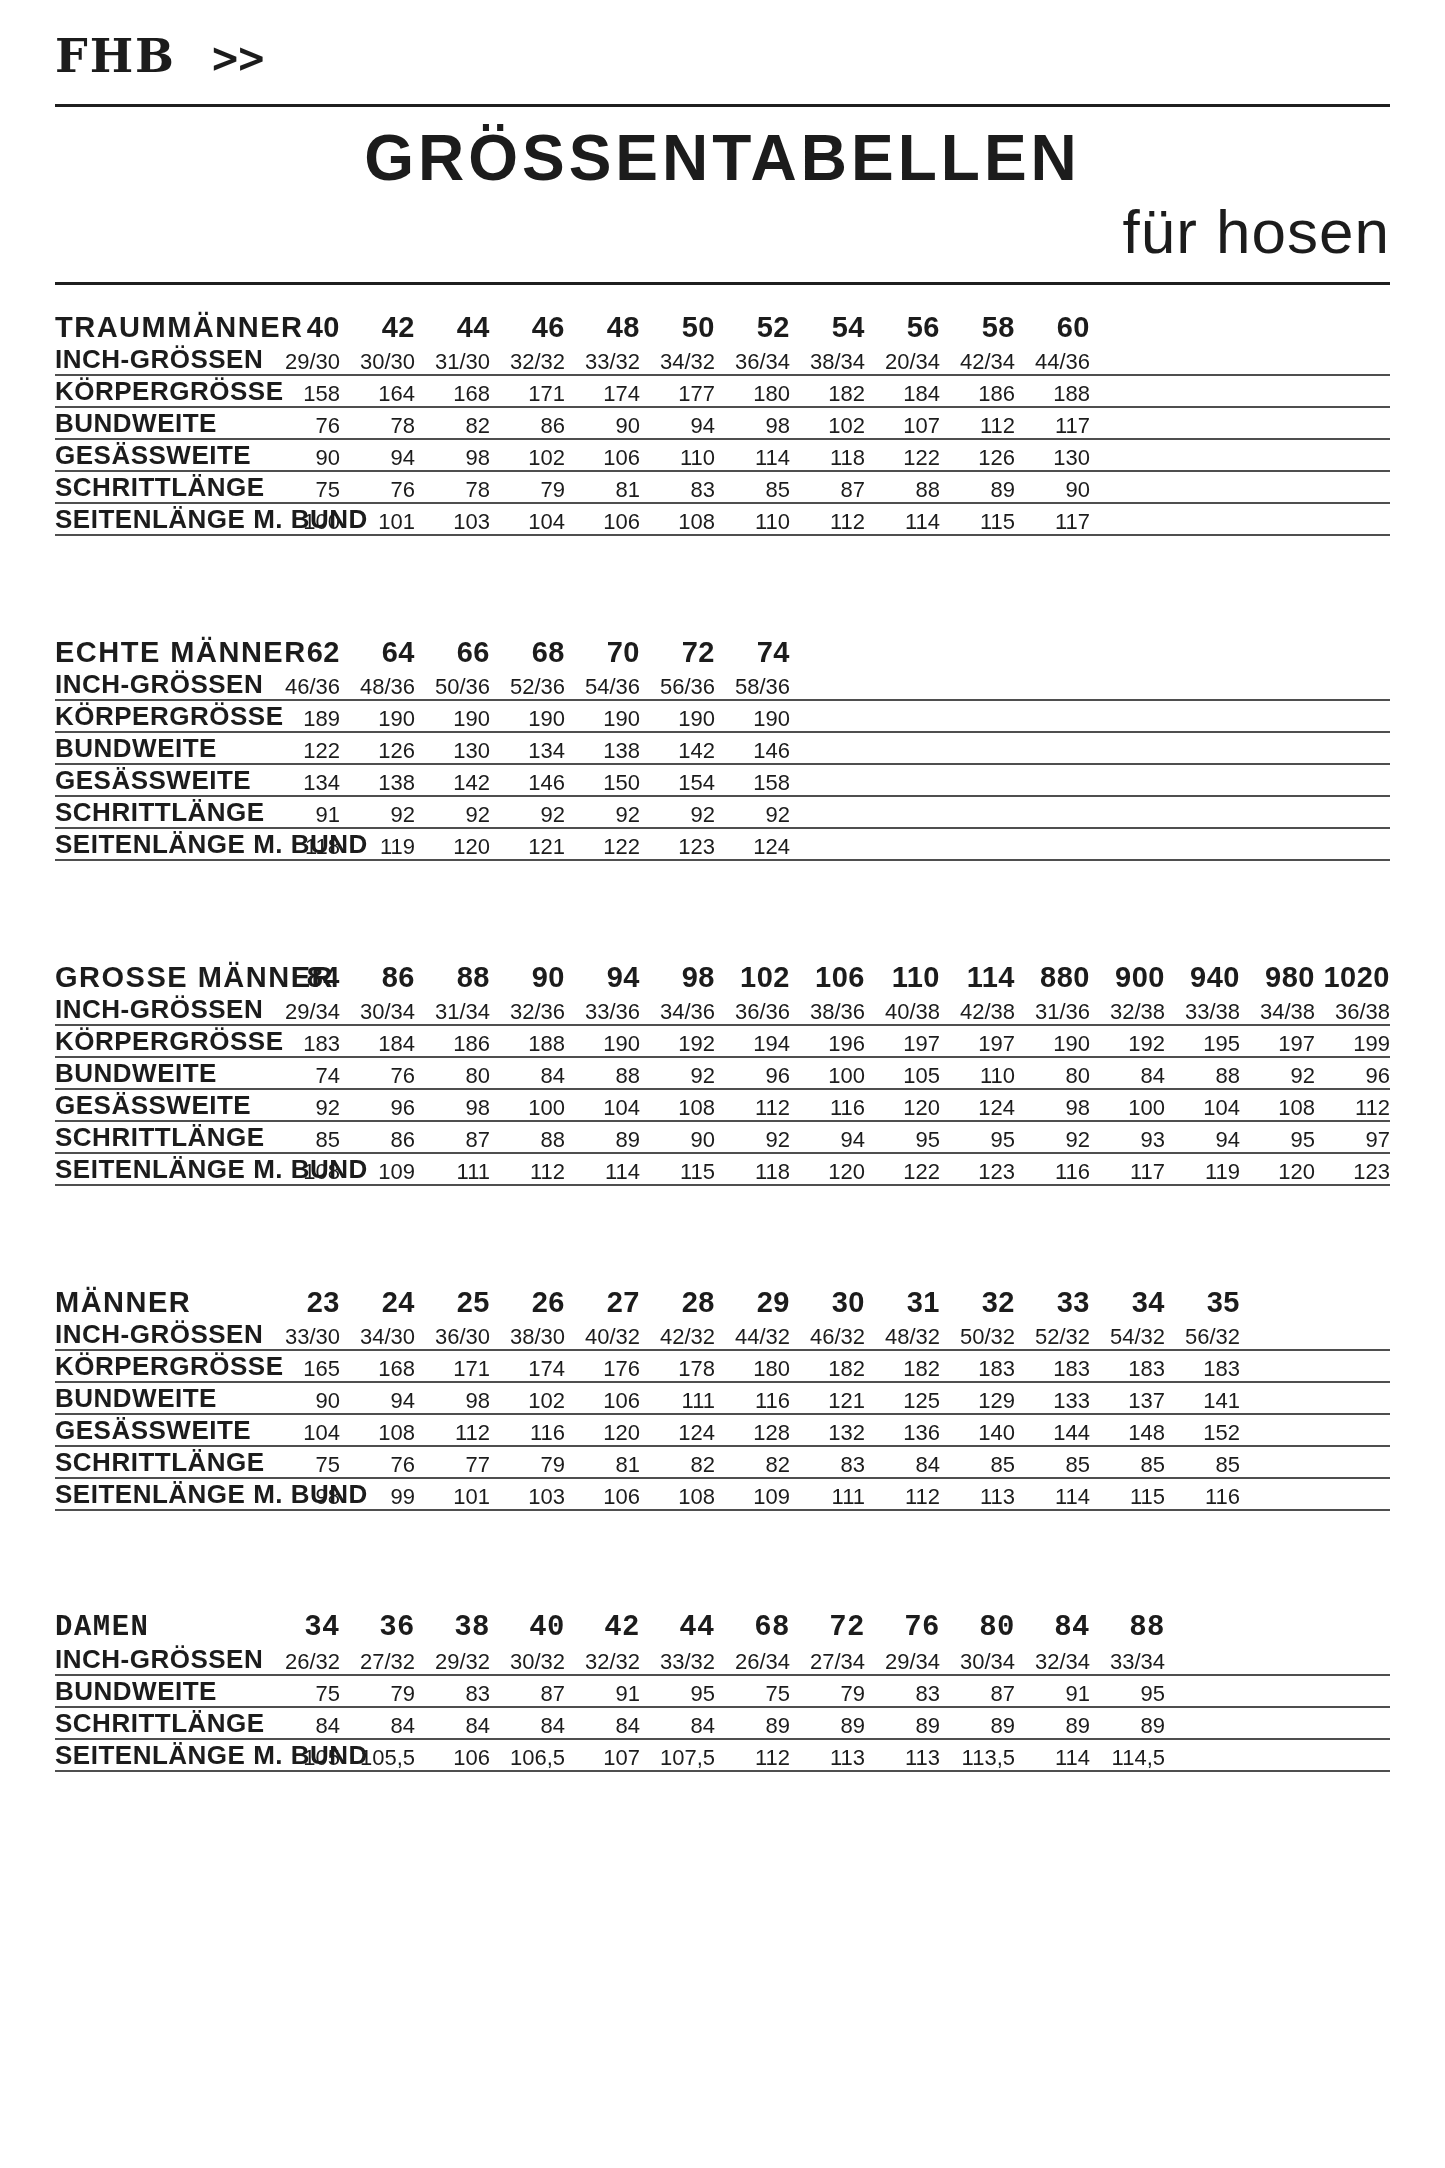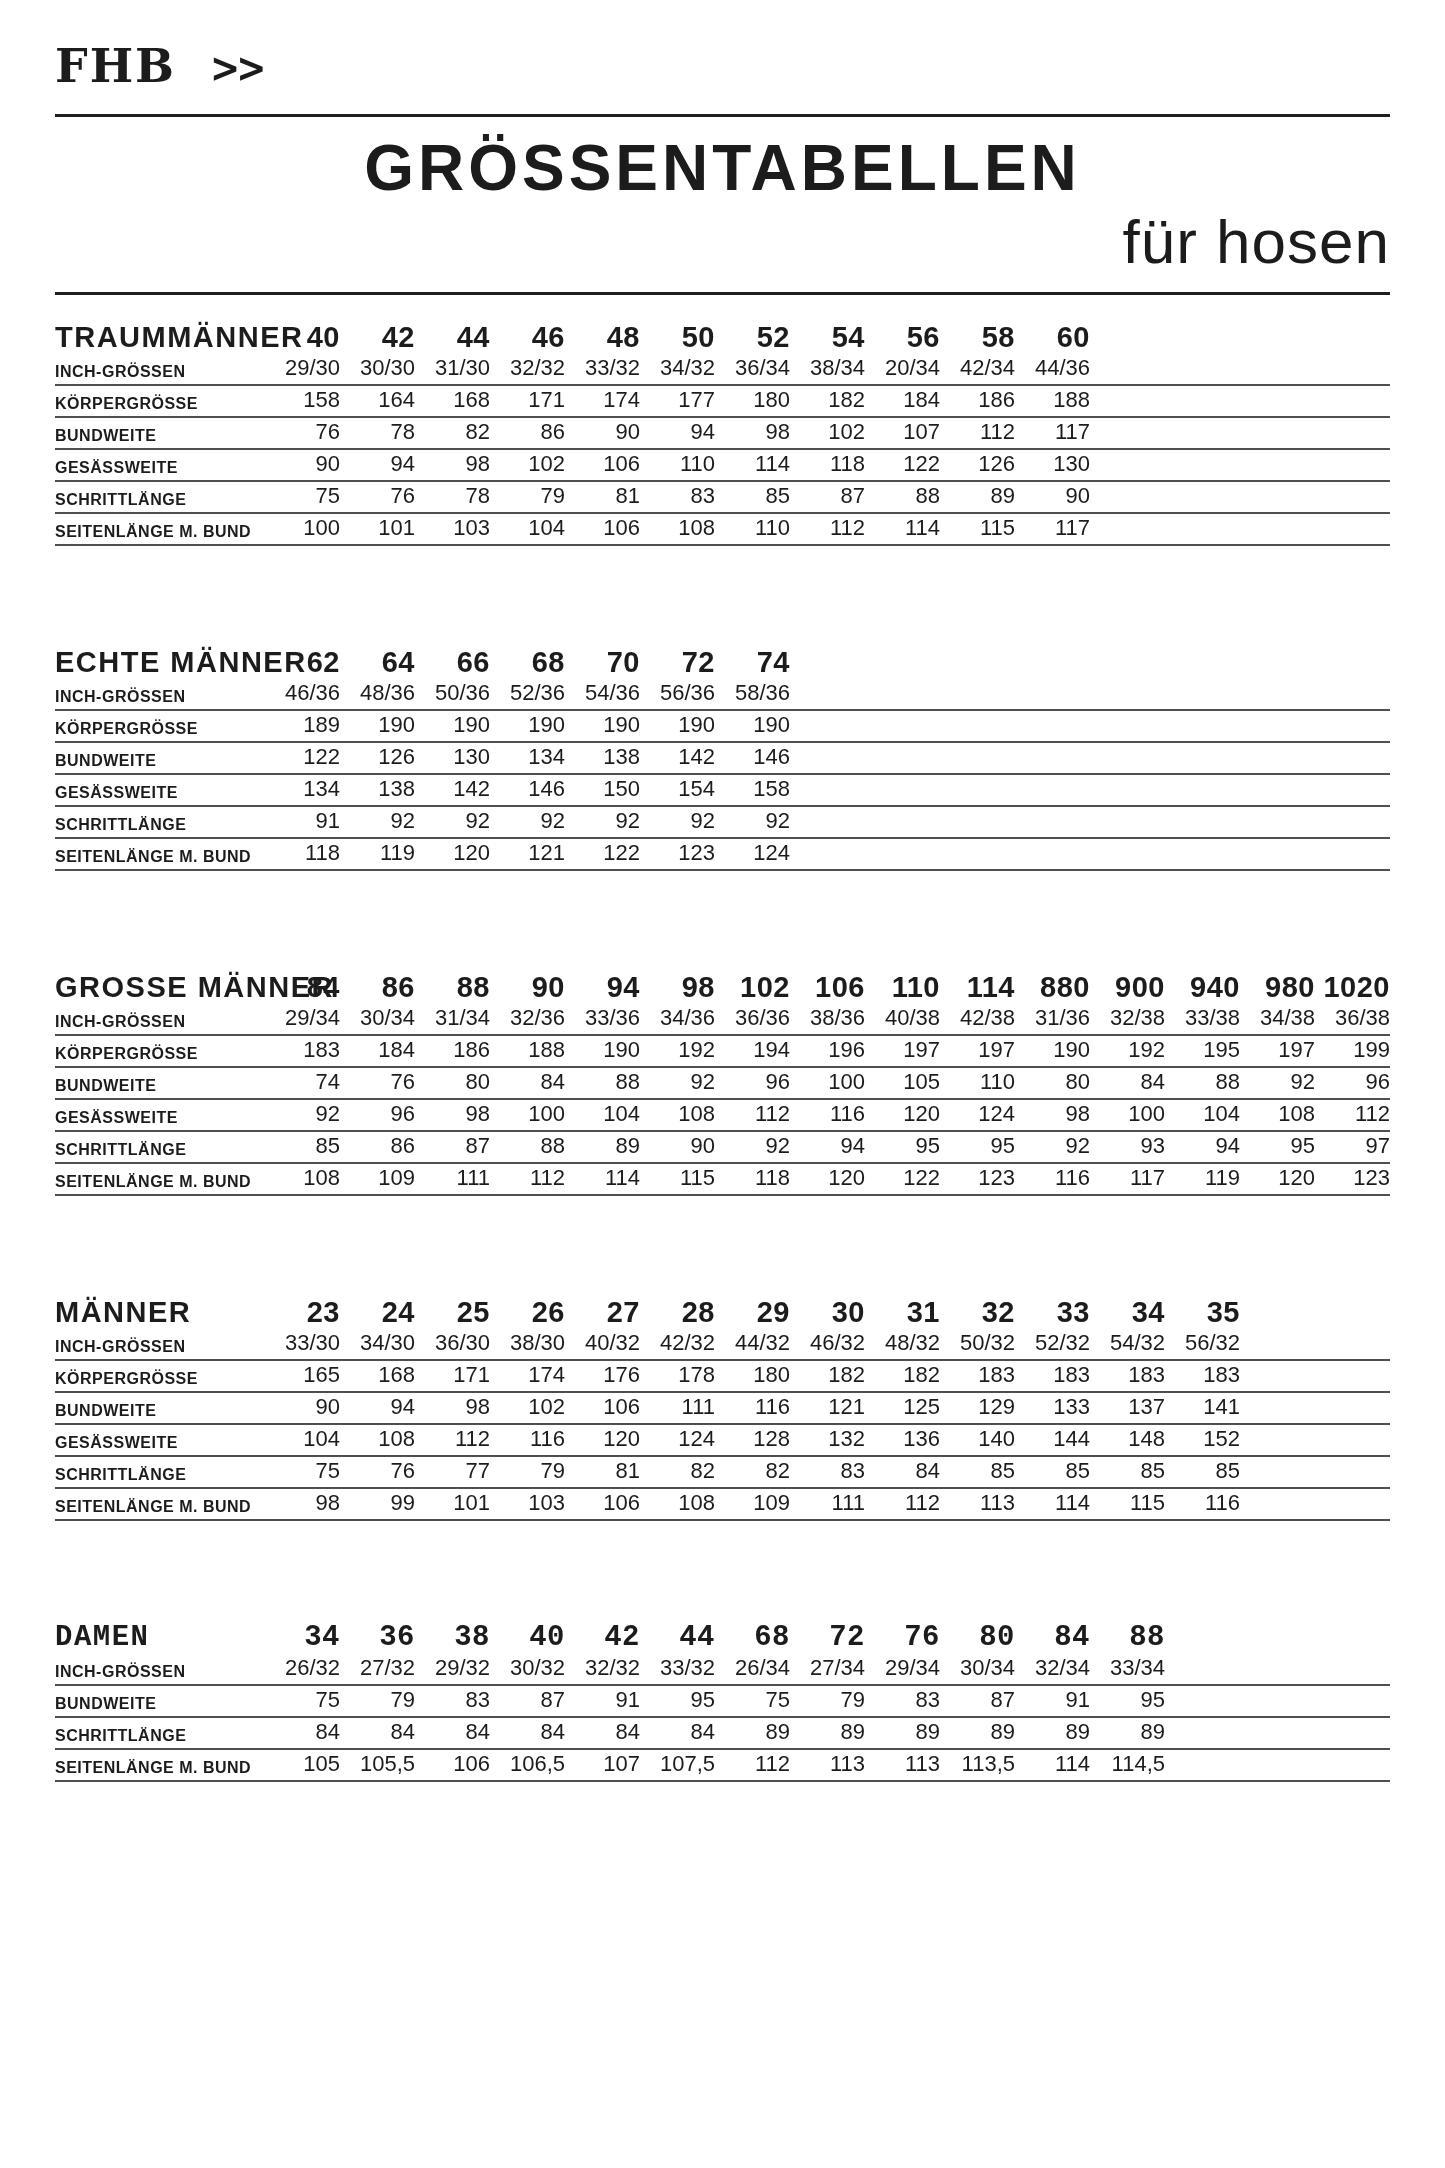--- a/index.html
+++ b/index.html
@@ -3,21 +3,21 @@
 <meta charset="utf-8">
 <style>
   html,body { margin:0; padding:0; }
   body {
     width:1445px; height:2168px;
     background:#ffffff;
     color:#1c1c1c;
     font-family:"Liberation Sans", sans-serif;
     -webkit-font-smoothing:antialiased;
   }
-  .page { padding:12px 55px; }
+  .page { padding:2px 55px; }
 
   
   .logo-row {
     padding-top:30px;
     height:72px;
     display:flex;
     align-items:flex-start;
   }
   .logo-fhb {
     font-family:"DejaVu Serif","Liberation Serif",serif;
@@ -81,21 +81,21 @@
   .t-row {
     display:grid;
     align-items:end;
     height:32px;
     border-bottom:2px solid #4f4f4f;
     padding-bottom:0;
     box-sizing:border-box;
     white-space:nowrap;
   }
   .t-label {
-    font-size:16px;
+    font-size:26px;
     font-weight:700;
     letter-spacing:0.5px;
     padding-bottom:3px;
   }
   .t-val {
     font-size:22px;
     font-weight:400;
     text-align:right;
     padding-bottom:3px;
   }

